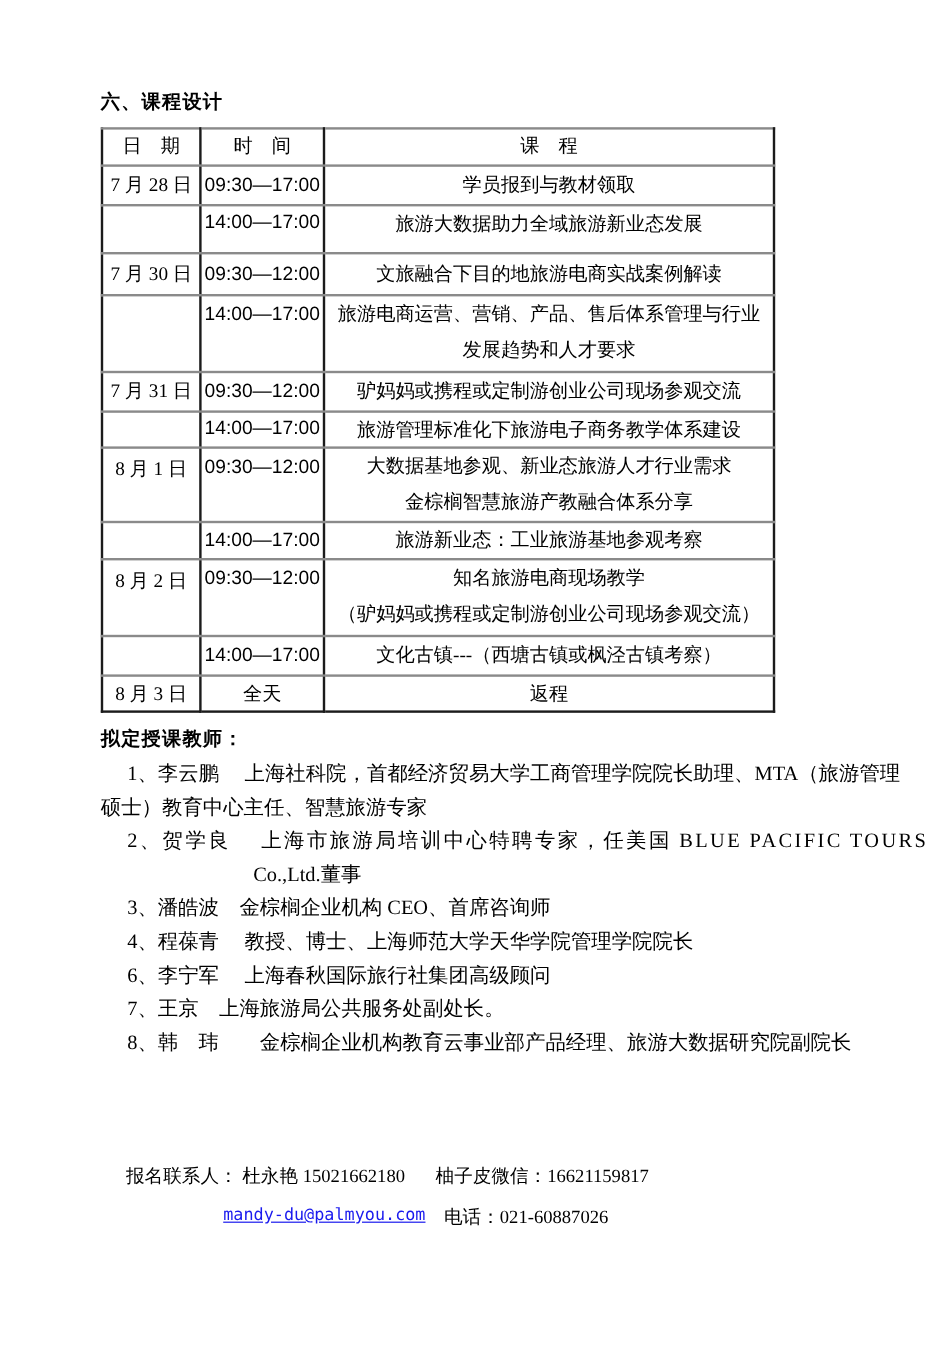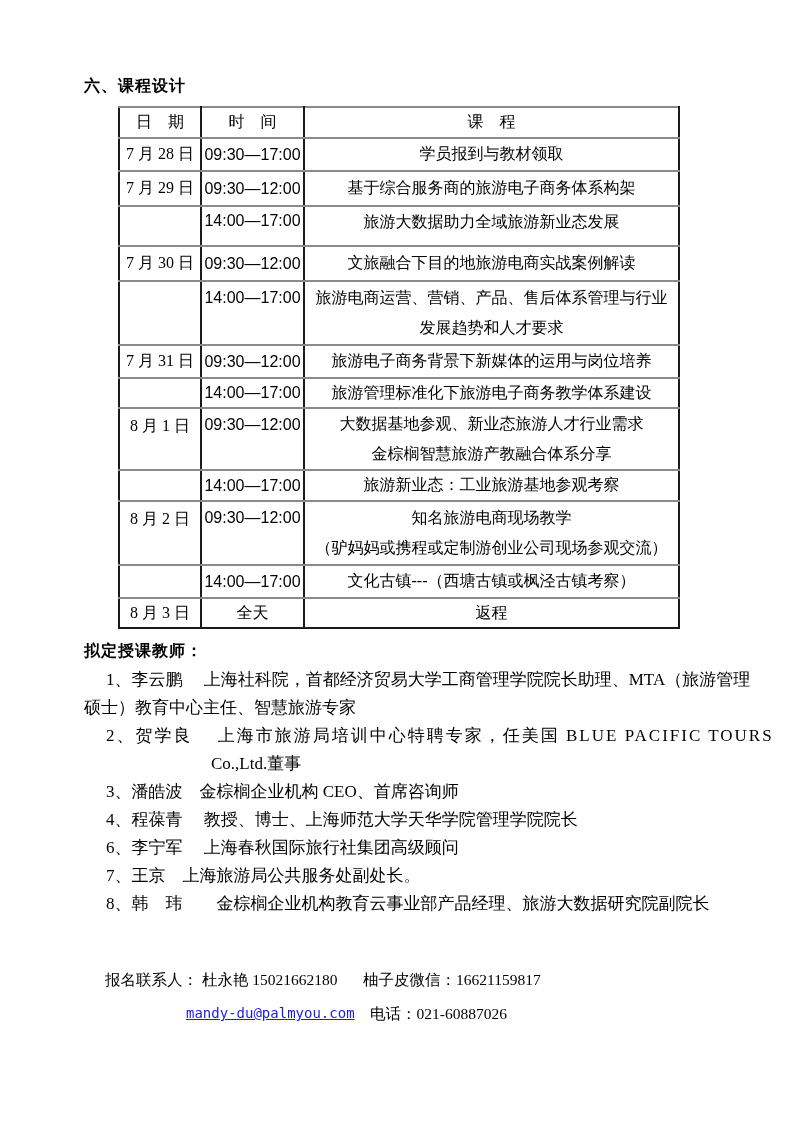--- a/index.html
+++ b/index.html
@@ -12,21 +12,21 @@
     overflow:hidden;
   }
   .content{padding:76px 40px 0 84px;}
   .sec-title{
     font-size:16px;font-weight:bold;line-height:20px;margin:0 0 10px 0;
     letter-spacing:1px;
   }
   
   table.sched{
     border-collapse:collapse;table-layout:fixed;
-    width:560px;margin-left:34px;
+    width:560px;
   }
   table.sched td, table.sched th{
     border-top:2px solid #8a8a8a;
     border-bottom:2px solid #8a8a8a;
     border-left:2px solid #1b1b1b;
     border-right:2px solid #1b1b1b;
     padding:0 2px;
     font-weight:normal;
     font-size:16px;
     text-align:center;
@@ -77,25 +77,20 @@
           <tr style="height:31px">
         <th class="c-date">日　期</th>
         <th class="c-time">时　间</th>
         <th class="c-course">课　程</th>
       </tr>
       <tr style="height:33px">
         <td class="c-date">7 月 28 日</td>
         <td class="c-time">09:30—17:00</td>
         <td class="c-course">学员报到与教材领取</td>
       </tr>
-      <tr style="height:35px">
-        <td class="c-date">7 月 29 日</td>
-        <td class="c-time">09:30—12:00</td>
-        <td class="c-course">基于综合服务商的旅游电子商务体系构架</td>
-      </tr>
       <tr class="vtop" style="height:40px">
         <td class="c-date"></td>
         <td class="c-time">14:00—17:00</td>
         <td class="c-course">旅游大数据助力全域旅游新业态发展</td>
       </tr>
       <tr style="height:35px">
         <td class="c-date">7 月 30 日</td>
         <td class="c-time">09:30—12:00</td>
         <td class="c-course">文旅融合下目的地旅游电商实战案例解读</td>
       </tr>
@@ -103,21 +98,21 @@
         <td class="c-date"></td>
         <td class="c-time">14:00—17:00</td>
         <td class="c-course">
           <div class="l1">旅游电商运营、营销、产品、售后体系管理与行业</div>
           <div class="l2">发展趋势和人才要求</div>
         </td>
       </tr>
       <tr style="height:33px">
         <td class="c-date">7 月 31 日</td>
         <td class="c-time">09:30—12:00</td>
-        <td class="c-course">旅游电子商务背景下新媒体的运用与岗位培养</td>
+        <td class="c-course">驴妈妈或携程或定制游创业公司现场参观交流</td>
       </tr>
       <tr style="height:30px">
         <td class="c-date"></td>
         <td class="c-time">14:00—17:00</td>
         <td class="c-course">旅游管理标准化下旅游电子商务教学体系建设</td>
       </tr>
       <tr class="row2" style="height:62px">
         <td class="c-date">8 月 1 日</td>
         <td class="c-time">09:30—12:00</td>
         <td class="c-course">

